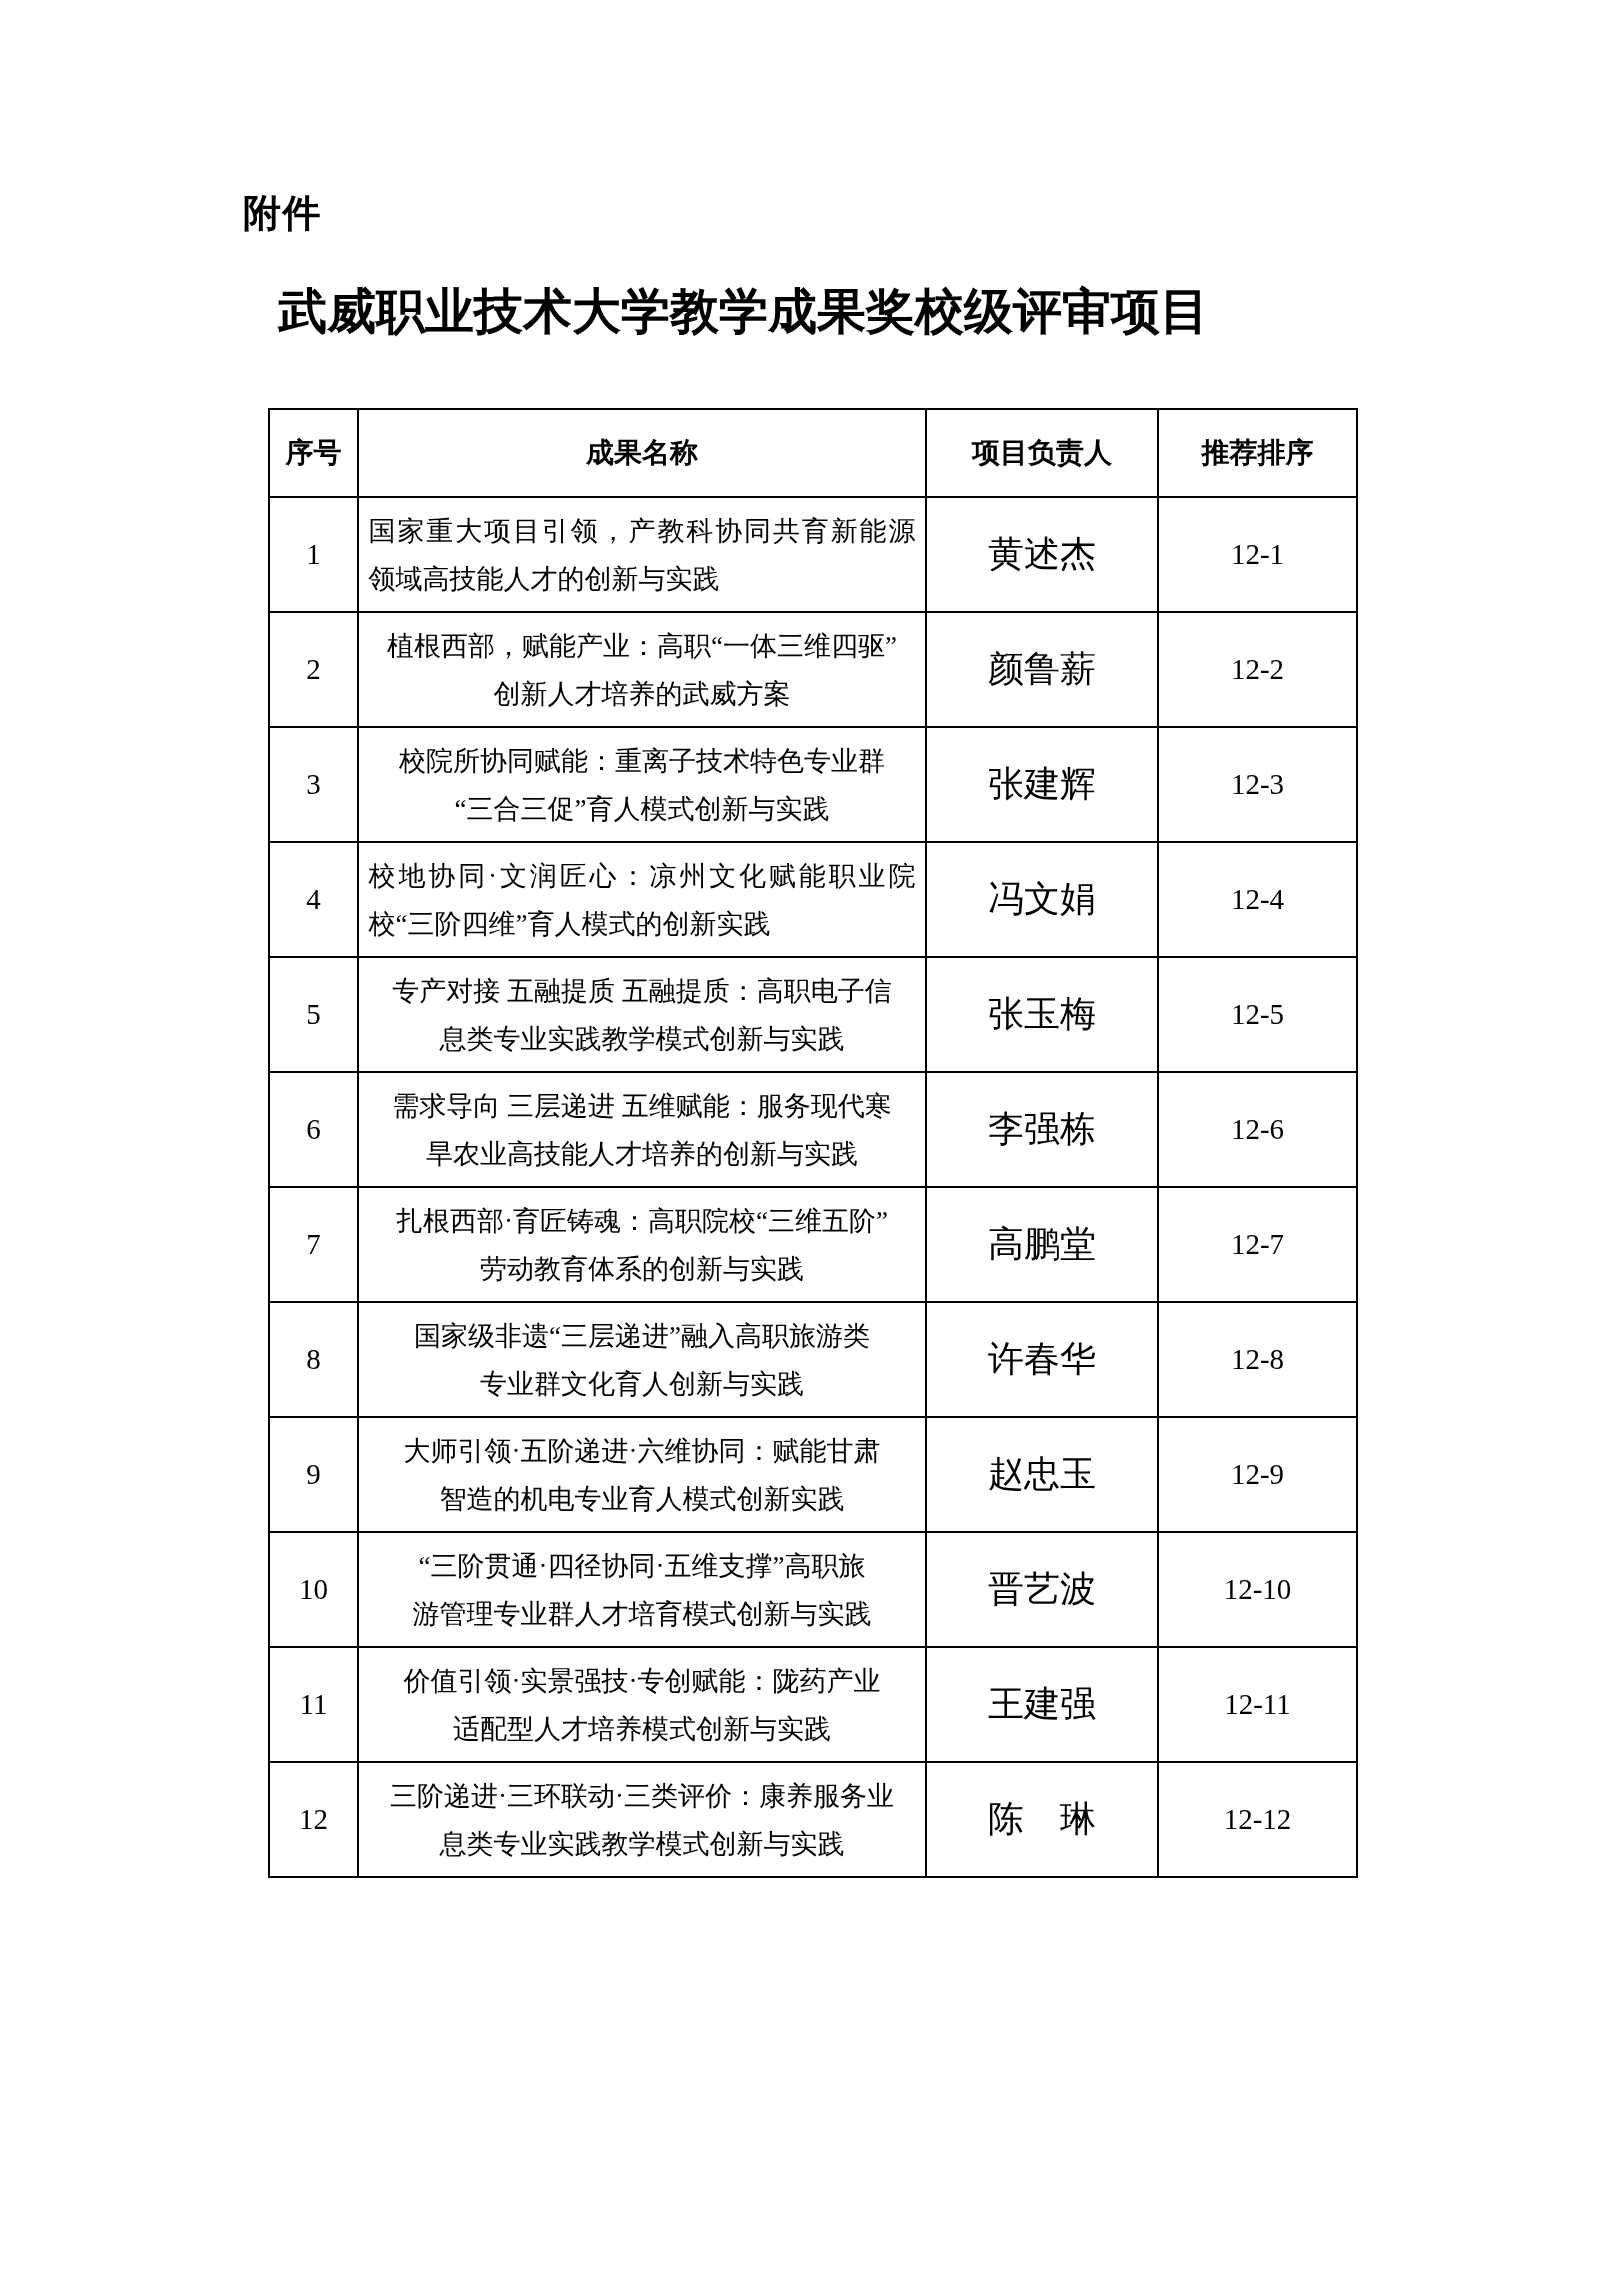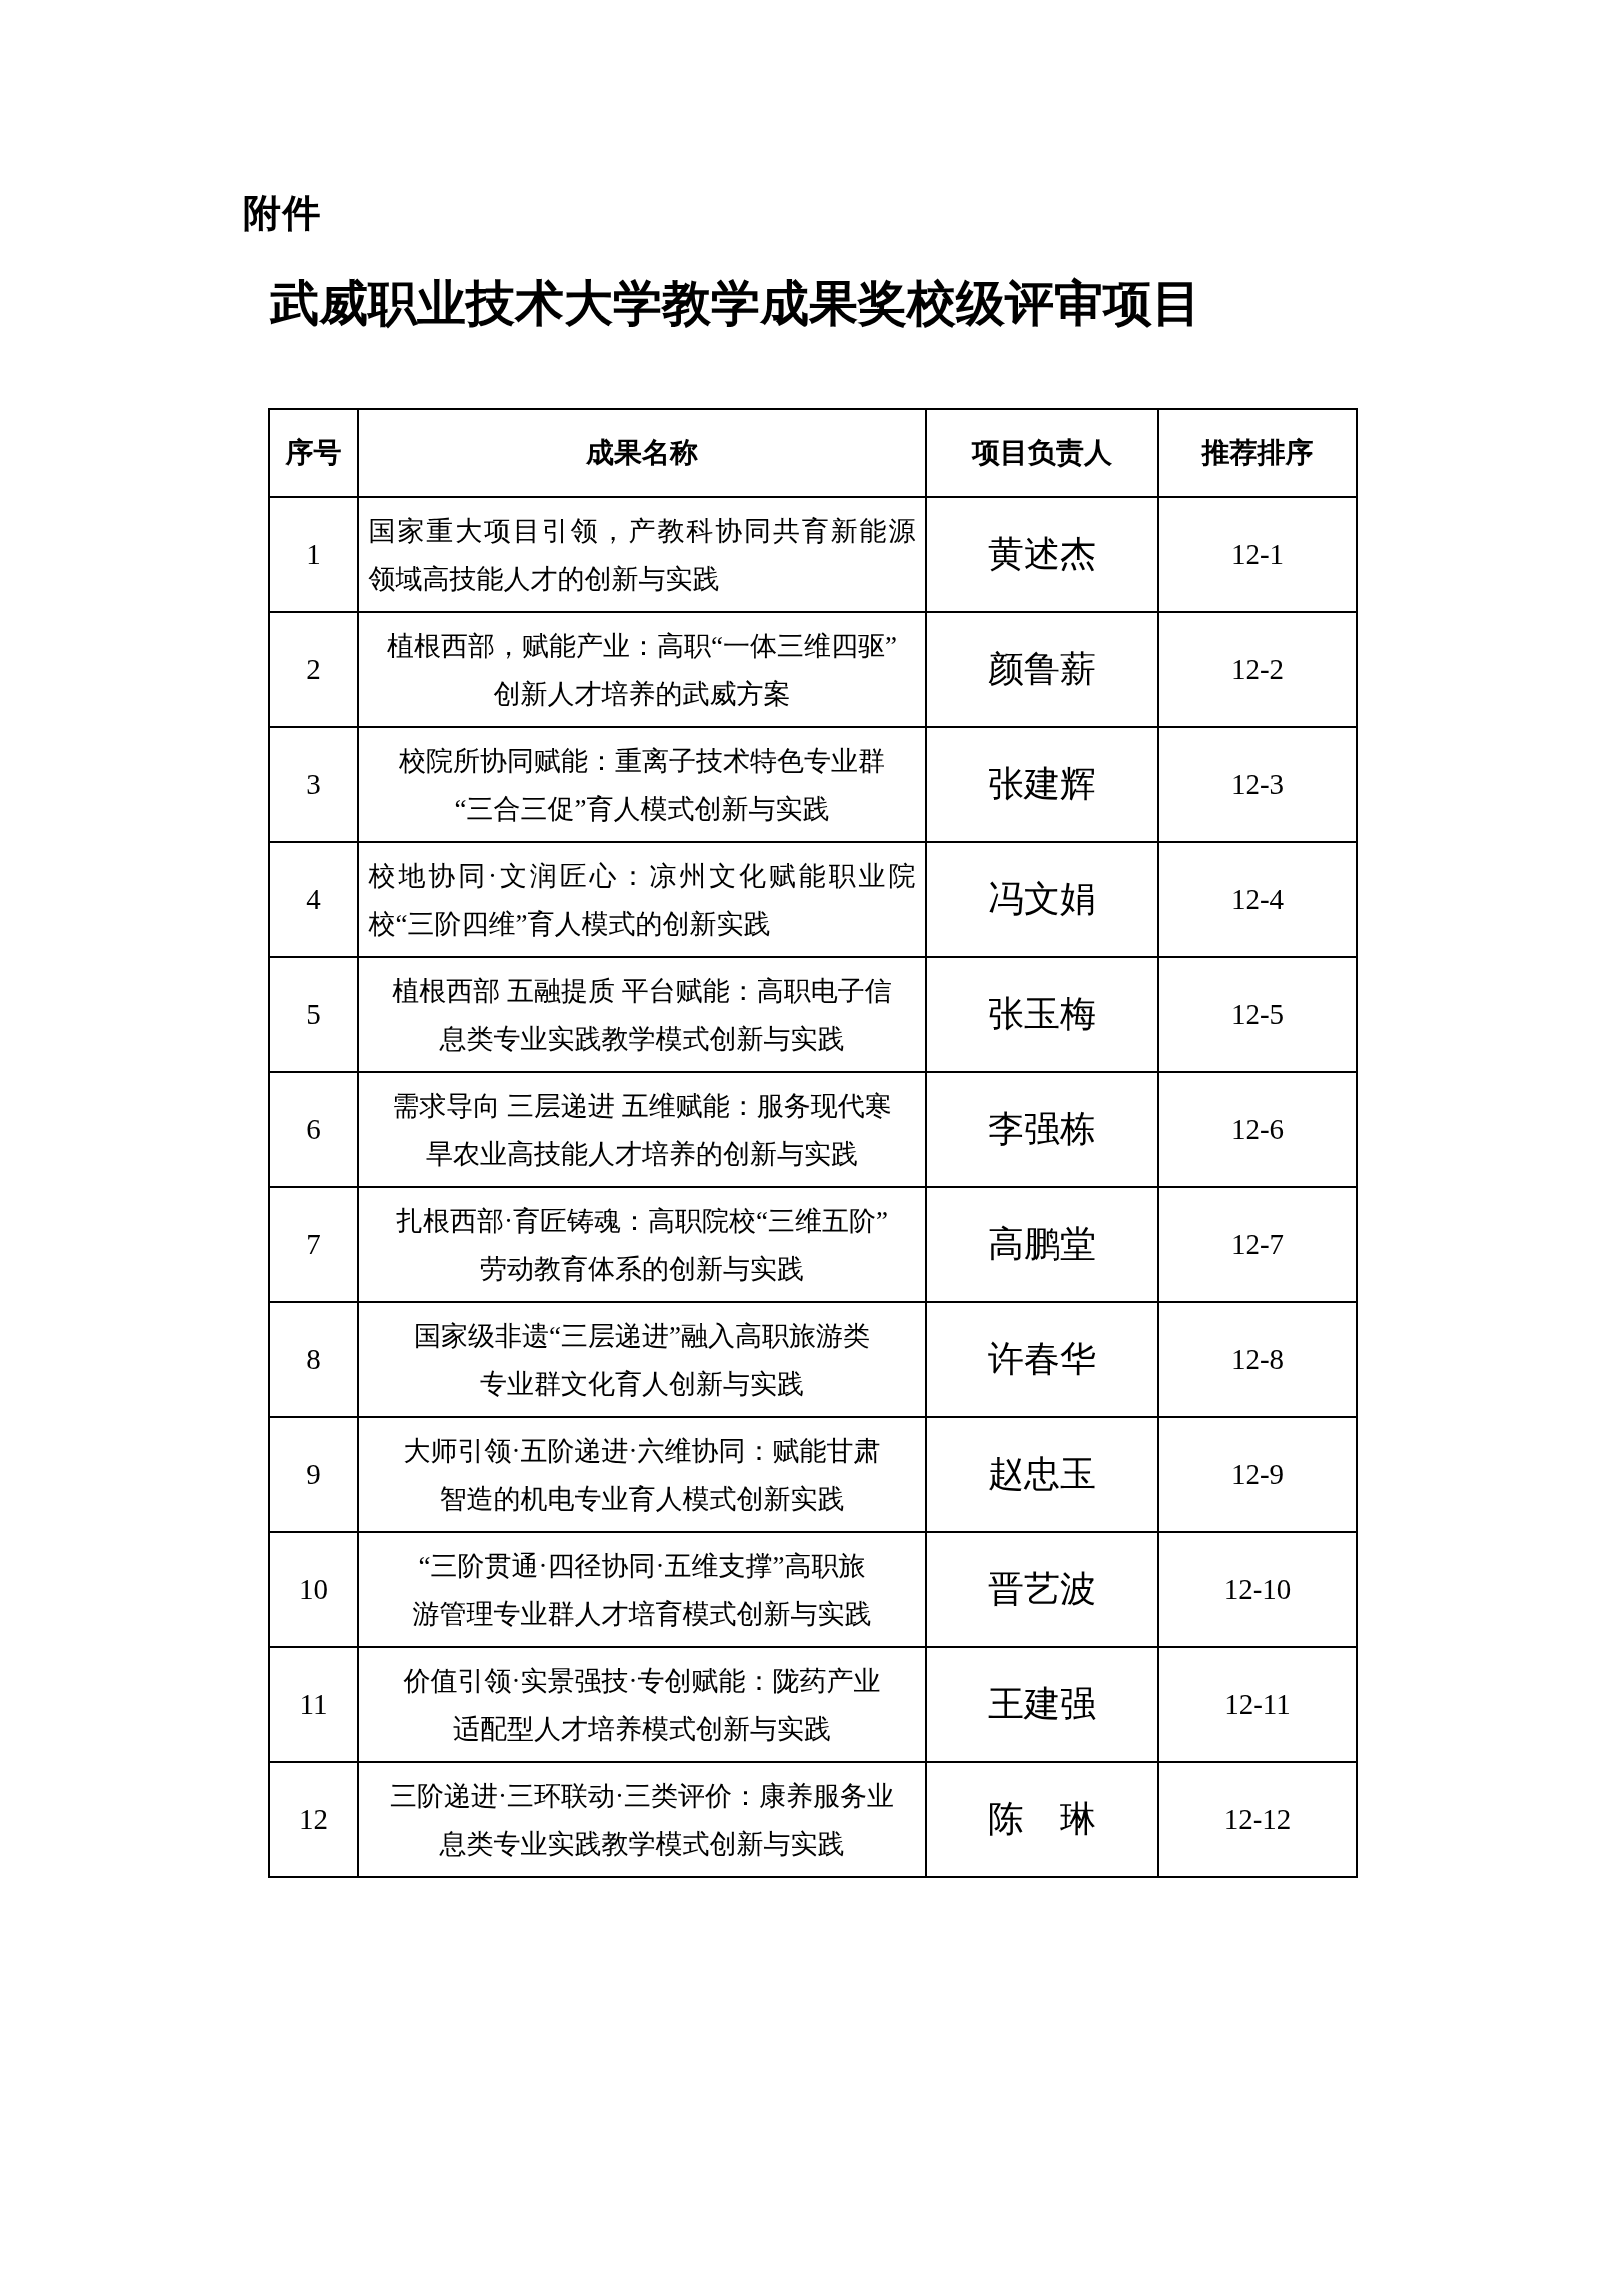--- a/index.html
+++ b/index.html
@@ -22,21 +22,21 @@
     letter-spacing:1.4px;
   }
   .doc-title{
     position:absolute;
     left:0;top:275px;
     width:1471px;
     text-align:center;
     font-weight:bold;
     font-size:49px;
     line-height:57px;
-    margin:0;
+    margin:8px;
     letter-spacing:0px;
   }
   table.review-table{
     position:absolute;
     left:268px;top:408px;
     width:1089px;
     border-collapse:collapse;
     table-layout:fixed;
     font-size:27px;
   }
@@ -128,21 +128,21 @@
         <div class="name-line">校地协同·文润匠心：凉州文化赋能职业院</div>
         <div class="name-line">校“三阶四维”育人模式的创新实践</div>
       </td>
       <td class="leader-cell">冯文娟</td>
       <td class="order-cell">12-4</td>
     </tr>
 
     <tr>
       <td class="no-cell">5</td>
       <td class="name-cell">
-        <div class="name-line">植根西部 五融提质 平台赋能：高职电子信</div>
+        <div class="name-line">专产对接 五融提质 五融提质：高职电子信</div>
         <div class="name-line">息类专业实践教学模式创新与实践</div>
       </td>
       <td class="leader-cell">张玉梅</td>
       <td class="order-cell">12-5</td>
     </tr>
 
     <tr>
       <td class="no-cell">6</td>
       <td class="name-cell">
         <div class="name-line">需求导向 三层递进 五维赋能：服务现代寒</div>

